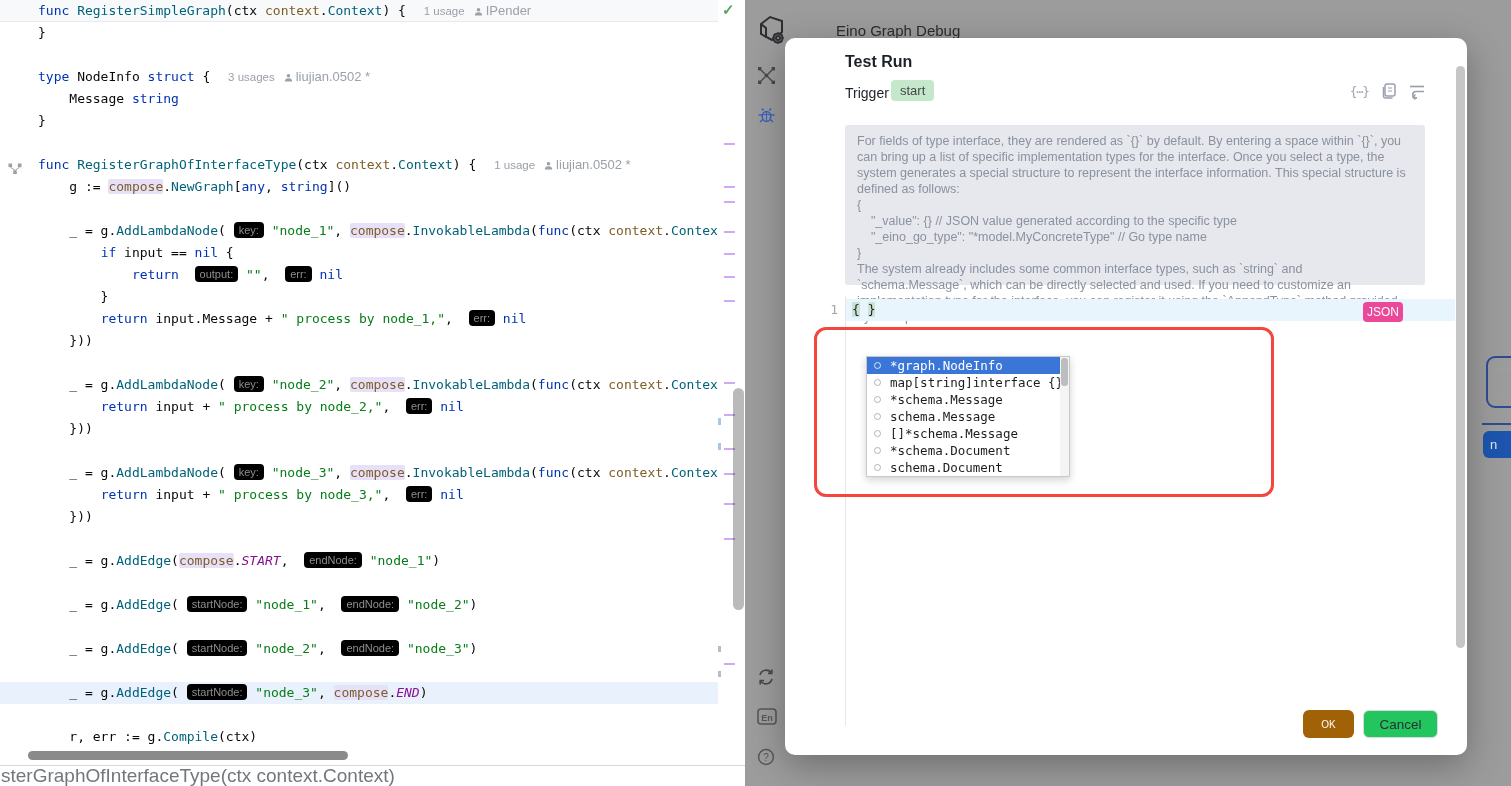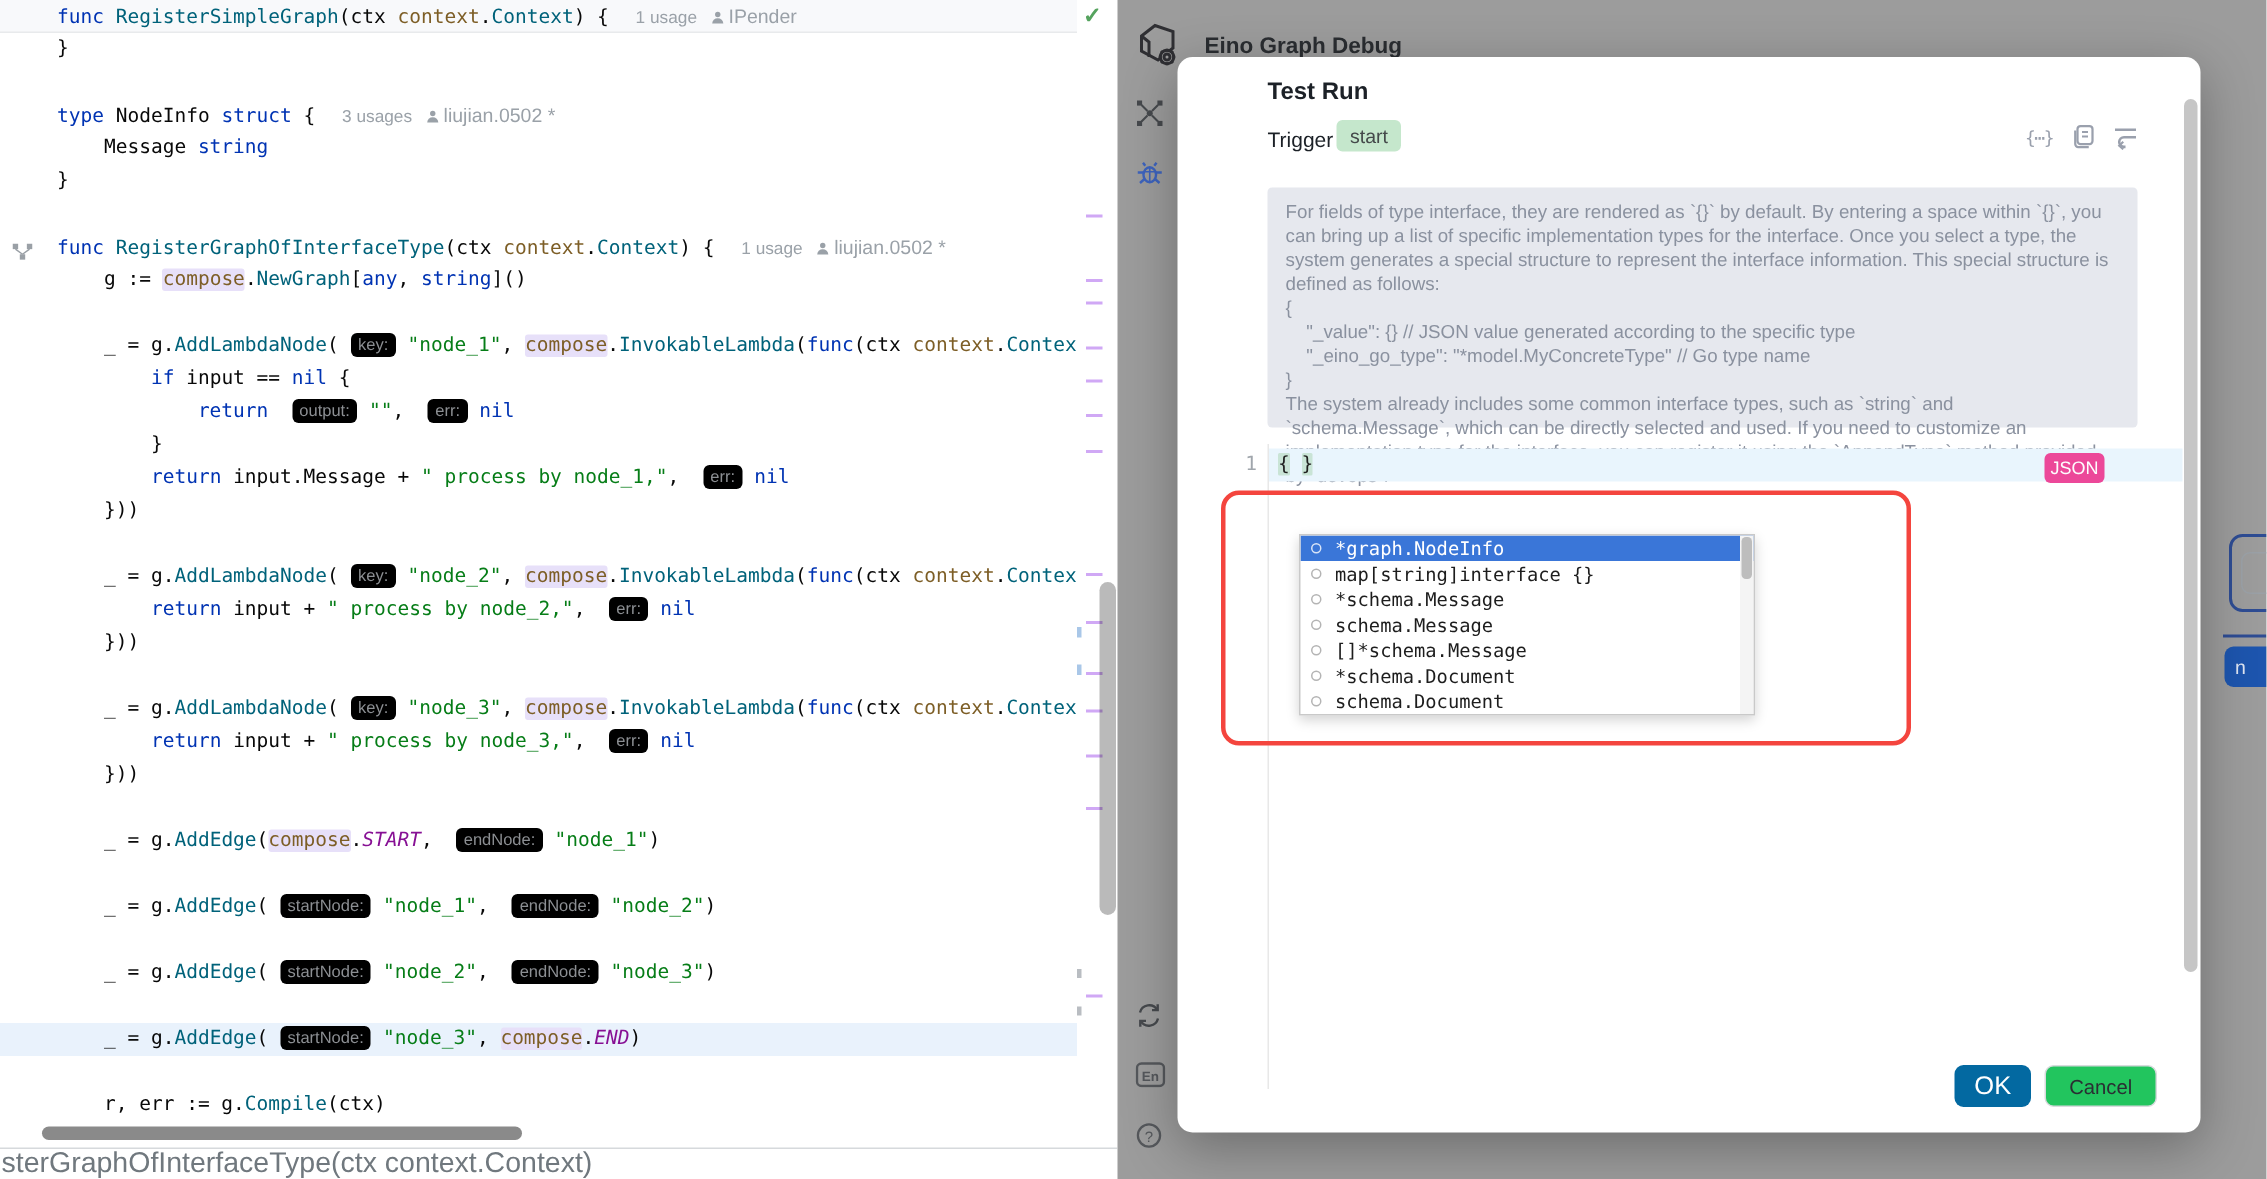--- a/index.html
+++ b/index.html
@@ -35,21 +35,21 @@
   .mark-gray   { position:absolute; left:2px; width:3px; height:6px; background:#b9bdc2; }
   #v-scroll-thumb { position:absolute; left:733px; top:388px; width:11px; height:222px;
     background:rgba(0,0,0,0.27); border-radius:6px; }
   #h-scroll-thumb { position:absolute; left:28px; top:751px; width:320px; height:9px;
     background:#8a8a8a; border-radius:5px; }
   #editor-status-bar { position:absolute; left:0; top:765px; width:745px; height:21px; background:#fff;
     border-top:1px solid #d6d9dc; color:#70787e; font-size:19px; line-height:20px; padding-left:1px; white-space:nowrap; }
 
   
   #debug-panel { position:absolute; left:745px; top:0; width:766px; height:786px; background:#9c9c9c; overflow:hidden; }
-  #panel-title { position:absolute; left:58px; top:22px; font-size:15px; font-weight:700; color:#2a2d31; }
+  #panel-title { position:absolute; left:91px; top:22px; font-size:15px; font-weight:400; color:#2a2d31; }
   .side-icon { position:absolute; left:12px; }
   #behind-rect { position:absolute; left:741px; top:356px; width:60px; height:52px;
     border:2px solid #2e4c93; border-radius:9px; }
   #behind-rect-inner { position:absolute; left:749px; top:368px; width:40px; height:28px;
     border:1.5px solid #9aa0a6; border-radius:6px; }
   #behind-line { position:absolute; left:737px; top:423px; width:29px; height:2px; background:#2e4c93; }
   #behind-btn { position:absolute; left:738px; top:431px; width:40px; height:27px; background:#1d55ae;
     border-radius:6px; color:#dfe6f2; font-size:13px; line-height:27px; padding-left:7px; }
 
   
@@ -71,35 +71,35 @@
   #me-rowhl { position:absolute; left:61px; top:3px; width:609px; height:22px; background:#e9f5fd; }
   #me-linenum { position:absolute; left:37px; top:3px; width:16px; text-align:right; color:#a0a6ac;
     font-family:"DejaVu Sans Mono", monospace; font-size:13px; line-height:22px; }
   #me-gutterline { position:absolute; left:60px; top:0; width:1px; height:430px; background:#e8e8e8; }
   #me-code { position:absolute; left:67px; top:3px; font-family:"DejaVu Sans Mono", monospace;
     font-size:13px; line-height:22px; color:#1f1f1f; }
   #me-code .brace { background:#c9e4d6; border-radius:1px; }
   #lang-badge { position:absolute; left:578px; top:6px; width:40px; height:20px; background:#ec4899;
     border-radius:4px; color:#fdfdfd; font-size:12px; line-height:20px; text-align:center; }
 
-  #autocomplete { position:absolute; left:81px; top:60px; width:304px; height:121px; background:#fff;
+  #autocomplete { position:absolute; left:81px; top:60px; width:204px; height:121px; background:#fff;
     border:1px solid #c9c9c9; box-shadow:0 3px 8px rgba(0,0,0,0.18); overflow:hidden; }
   .ac-item { position:relative; height:17px; line-height:17px; padding-left:23px;
     font-family:"DejaVu Sans Mono", monospace; font-size:12.5px; color:#1d1d1d; white-space:pre; cursor:pointer; }
   .ac-item.sel { background:#3a76d8; color:#fff; }
   .ac-circle { position:absolute; left:7px; top:5px; width:7px; height:7px; border:1px solid #b4b4b4; border-radius:50%; }
   .ac-item.sel .ac-circle { border-color:rgba(255,255,255,0.8); }
   #ac-sbtrack { position:absolute; right:0; top:0; width:9px; height:119px; background:#f4f4f4; }
   #ac-sbthumb { position:absolute; right:1px; top:1px; width:7px; height:28px; background:#bdbdbd; border-radius:3px; }
 
   #red-annotation { position:absolute; left:29px; top:31px; width:460px; height:170px;
     border:3px solid #f4453e; border-radius:12px; pointer-events:none; }
 
-  #ok-btn { position:absolute; left:518px; top:672px; width:51px; height:28px; background:#0369a1;
-    border:none; border-radius:6px; color:#fff; font-size:17px; cursor:pointer; font-family:"Liberation Sans", sans-serif; }
+  #ok-btn { position:absolute; left:518px; top:672px; width:51px; height:28px; background:#a16207;
+    border:none; border-radius:6px; color:#fff; font-size:10px; cursor:pointer; font-family:"Liberation Sans", sans-serif; }
   #cancel-btn { position:absolute; left:578px; top:672px; width:75px; height:28px; background:#22c55e;
     border:1px solid #d8dadd; border-radius:6px; color:#2a2f33; font-size:13.5px; cursor:pointer; font-family:"Liberation Sans", sans-serif; }
   #modal-scroll-thumb { position:absolute; left:671px; top:28px; width:9px; height:582px;
     background:#c6c6c6; border-radius:4.5px; }
 </style>
 </head>
 <body>
 
 <div id="stage">
 

